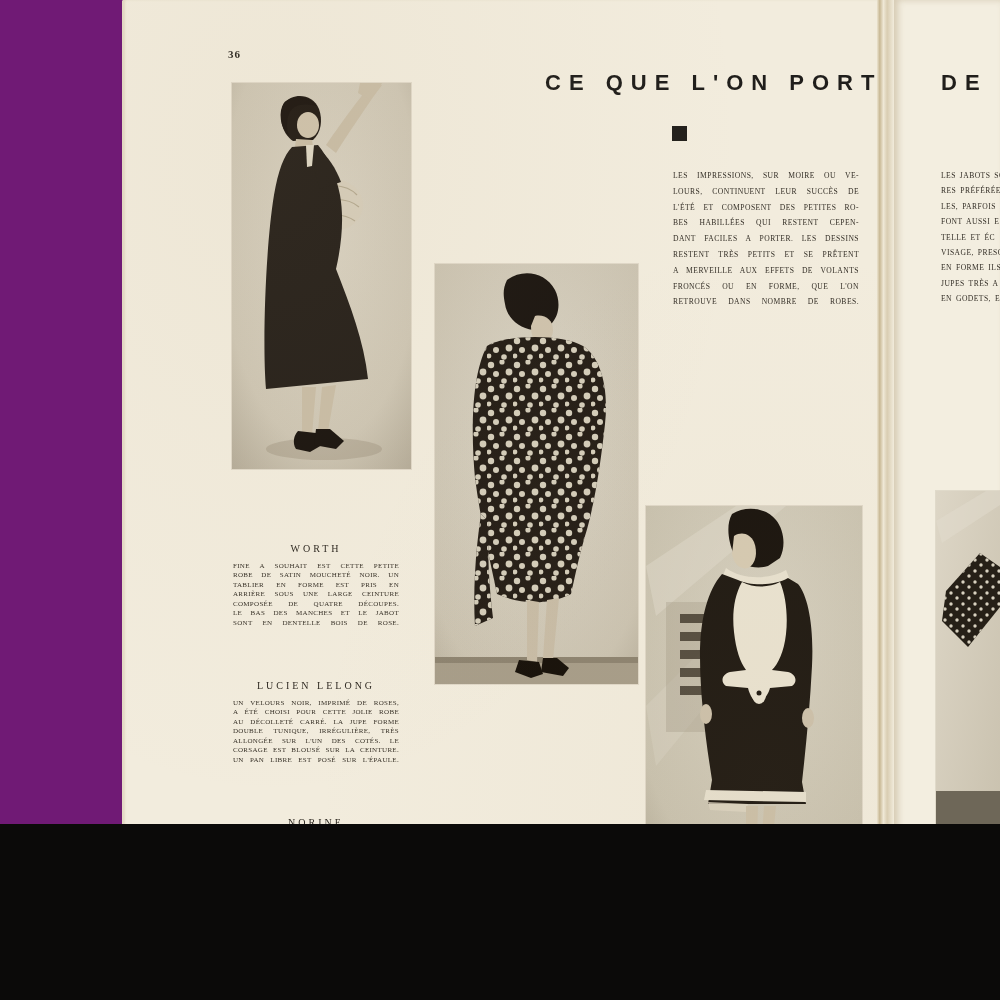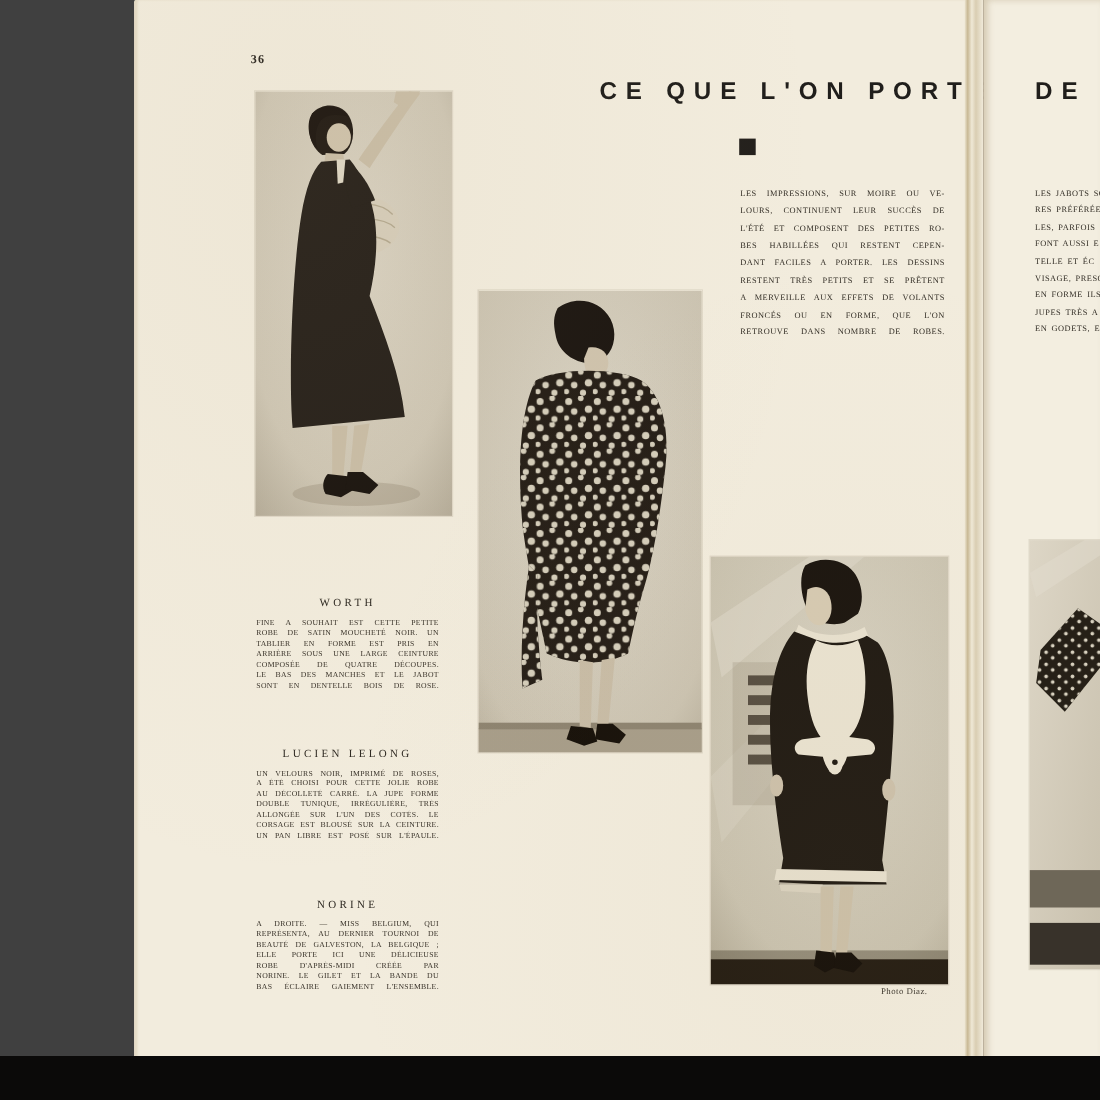--- a/index.html
+++ b/index.html
@@ -1,16 +1,16 @@
 <!DOCTYPE html>
 <html><head>
 <meta charset="utf-8">
 <style>
   html,body{margin:0;padding:0;background:#0b0a09;}
-  .stage{position:relative;width:1000px;height:960px;background:#404040;overflow:hidden;
+  .stage{position:relative;width:1000px;height:824px;background:#701a75;overflow:hidden;
          font-family:"Liberation Serif", serif;color:#39332a;}
   .page{position:absolute;top:0;background:#f2ecdd;}
   .page-left{left:122px;width:756px;height:994px;border-radius:2px 0 2px 9px;
              box-shadow:inset 0 -3px 0 #cbbb9c, inset 3px 0 2px #e4dbc6;}
   .page-left::after{content:"";position:absolute;inset:0;pointer-events:none;
              background:radial-gradient(ellipse at 20% 15%, rgba(182,160,118,0.07), rgba(0,0,0,0) 55%),
                         radial-gradient(ellipse at 85% 80%, rgba(182,160,118,0.06), rgba(0,0,0,0) 50%);}
   .gutter{position:absolute;left:877px;top:0;width:17px;height:996px;
           background:linear-gradient(90deg,#ece4d0 0%,#c8b894 16%,#efe8d6 38%,#d9cdb2 60%,#f1ebdb 100%);}
   .page-right{left:894px;width:106px;height:996px;background:#f3eee0;overflow:hidden;

